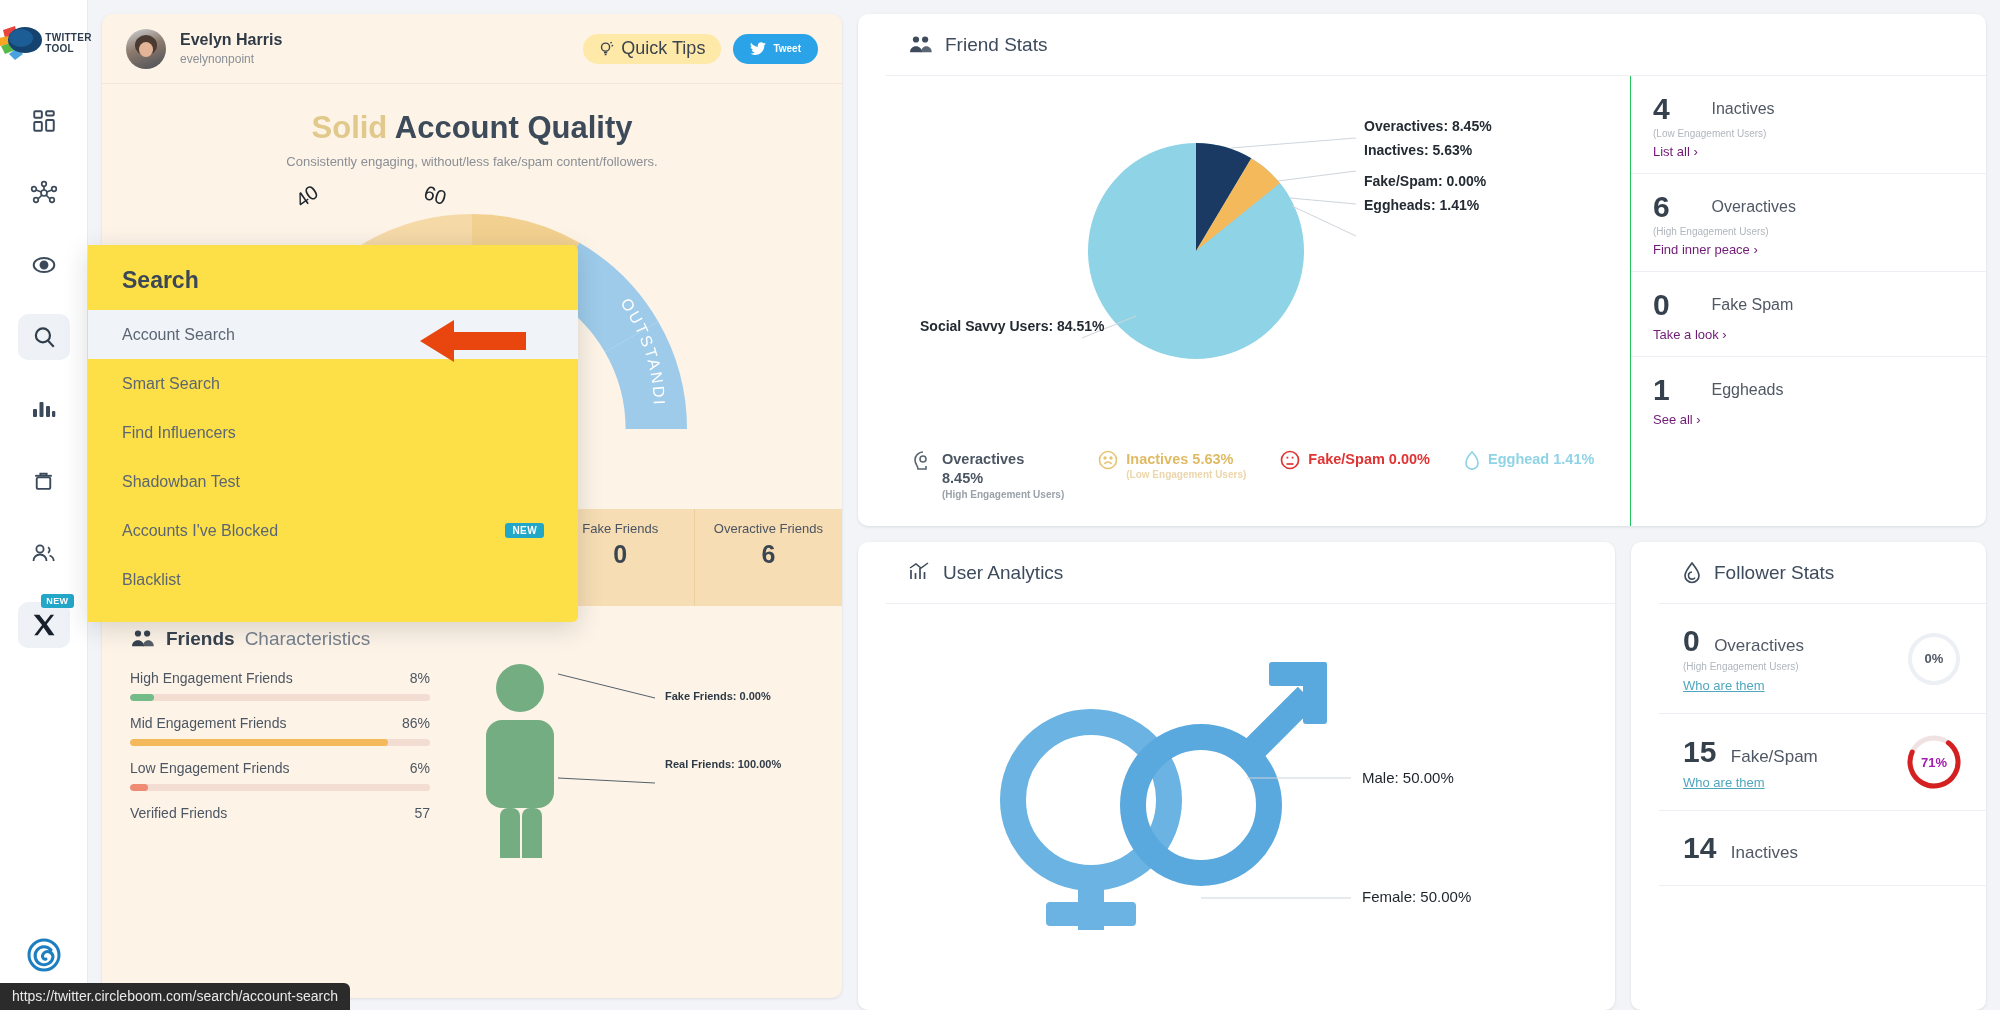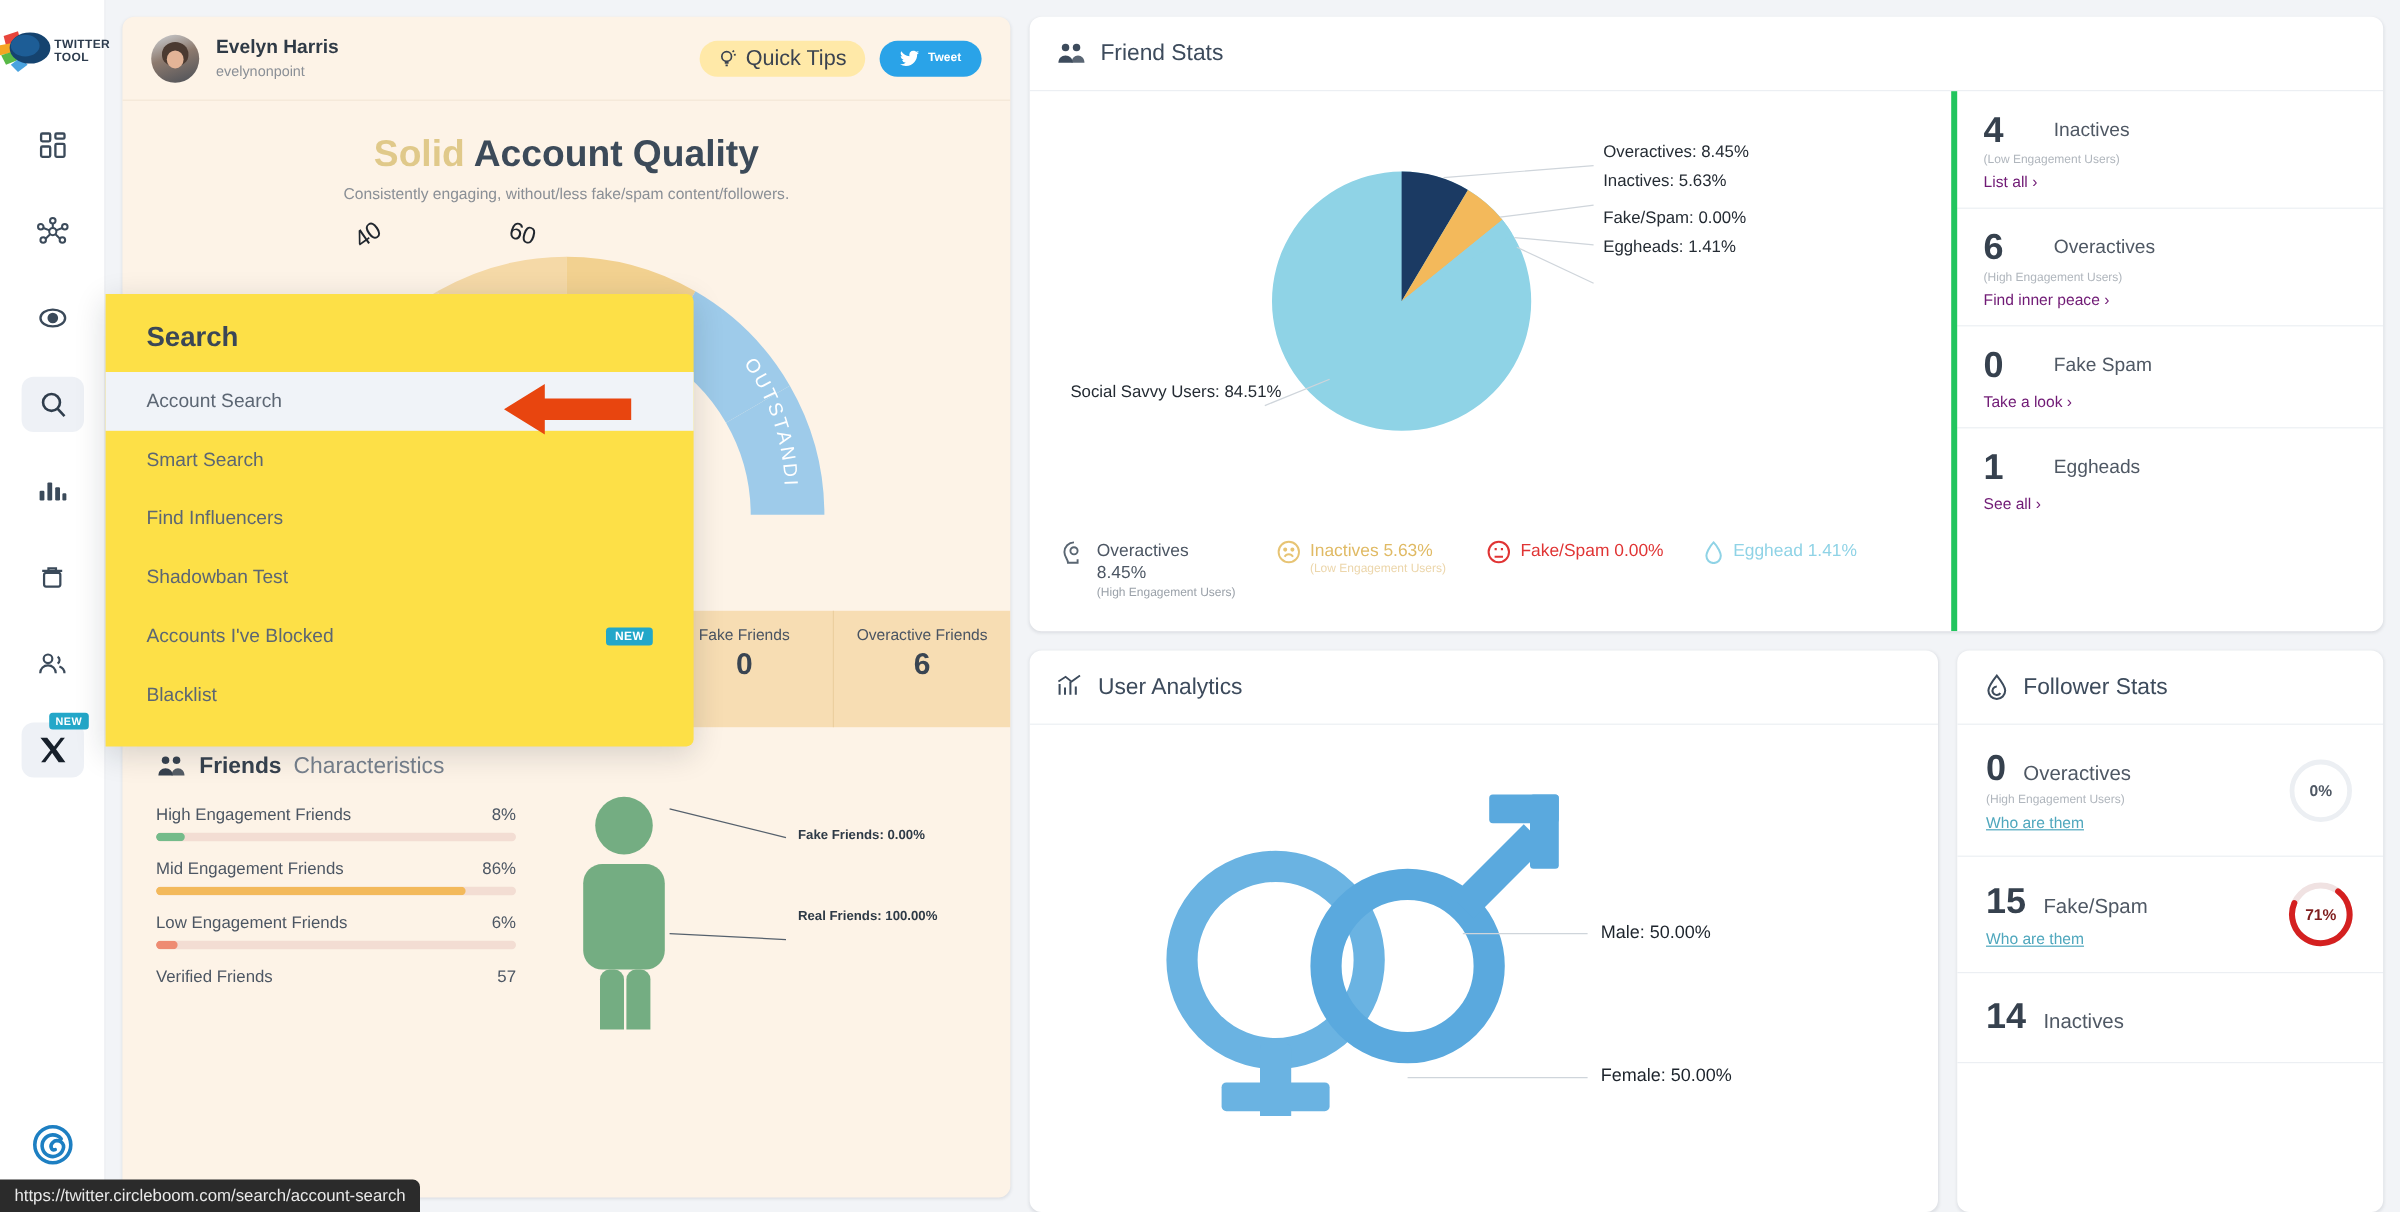--- a/index.html
+++ b/index.html
@@ -48,20 +48,21 @@
     flex: 1; height: 1010px; padding: 14px 14px 0 14px;
     display: flex; gap: 16px; overflow: hidden;
   }
   .col-left { width: 740px; flex: 0 0 740px; }
   .col-right { flex: 1; display: flex; flex-direction: column; gap: 16px; min-width: 0; }
 
   .card {
     background: #fff; border-radius: 10px;
     box-shadow: 0 1px 3px rgba(20,30,45,.10);
     overflow: hidden;
+    padding-left: 28px;
   }
   .card-head {
     height: 62px; display: flex; align-items: center; gap: 11px;
     padding: 0 22px; border-bottom: 1px solid #eceff3;
   }
   .card-head .t { font-size: 19px; color: #3d4b5c; }
 
   
   .profile-card { background: #fdf3e7; border-radius: 10px; box-shadow: 0 1px 3px rgba(20,30,45,.10); overflow: hidden; height: 984px;}
   .profile-head {
@@ -127,21 +128,21 @@
   .fc-bars { width: 300px; flex: 0 0 300px; }
   .bar-row { margin-bottom: 14px; }
   .bar-top { display: flex; justify-content: space-between; font-size: 14px; color: #4c5663; }
   .bar-track { height: 7px; border-radius: 5px; background: #f3ddd3; margin-top: 8px; overflow: hidden; }
   .bar-fill { height: 100%; border-radius: 5px; }
   .fc-figure { flex: 1; position: relative; }
   .fig-label { position: absolute; font-size: 11px; font-weight: 700; color: #2e3a46; }
 
   
   .fs-body { display: flex; height: 450px; }
-  .fs-chart { flex: 1; position: relative; border-right: 5px solid #22c55e; }
+  .fs-chart { flex: 1; position: relative; border-right: 1px solid #22c55e; font-weight: bold; }
   .fs-side { width: 355px; flex: 0 0 355px; }
   .fs-tile { padding: 16px 22px 14px; border-bottom: 1px solid #eceff3; }
   .fs-tile:last-child { border-bottom: none; }
   .fs-num { font-size: 30px; font-weight: 700; color: #36414e; display: inline-block; min-width: 54px; vertical-align: middle;}
   .fs-name { font-size: 16px; color: #4f5864; display: inline-block; vertical-align: middle;}
   .fs-paren { font-size: 10px; color: #b0b6bd; margin-top: 2px; }
   .fs-link { font-size: 13px; color: #701a75; font-weight: 400; margin-top: 5px; cursor: pointer; }
   .pie-lbl { position: absolute; font-size: 14px; color: #242b33; }
   .legend-row { display: flex; align-items: flex-start; gap: 34px; padding: 10px 26px 20px; }
   .leg { display: flex; gap: 8px; align-items: flex-start; }
@@ -600,21 +601,21 @@
             <div>
               <span class="fst-num">15</span>
               <span class="fst-name">Fake/Spam</span>
               <div class="fst-link">Who are them</div>
             </div>
             <div class="donut">
               <svg width="56" height="56" viewBox="0 0 56 56">
                 <circle cx="28" cy="28" r="24" fill="none" stroke="#f0e2e2" stroke-width="5"></circle>
                 <circle cx="28" cy="28" r="24" fill="none" stroke="#d42020" stroke-width="5" stroke-dasharray="107 44" stroke-dashoffset="-3" stroke-linecap="round" transform="rotate(-60 28 28)"></circle>
               </svg>
-              <span style="color:#7f1d1d">71%</span>
+              <span style="color:#a21caf">71%</span>
             </div>
           </div>
 
           <div class="fst-tile">
             <div>
               <span class="fst-num">14</span>
               <span class="fst-name">Inactives</span>
             </div>
           </div>
         </div>

